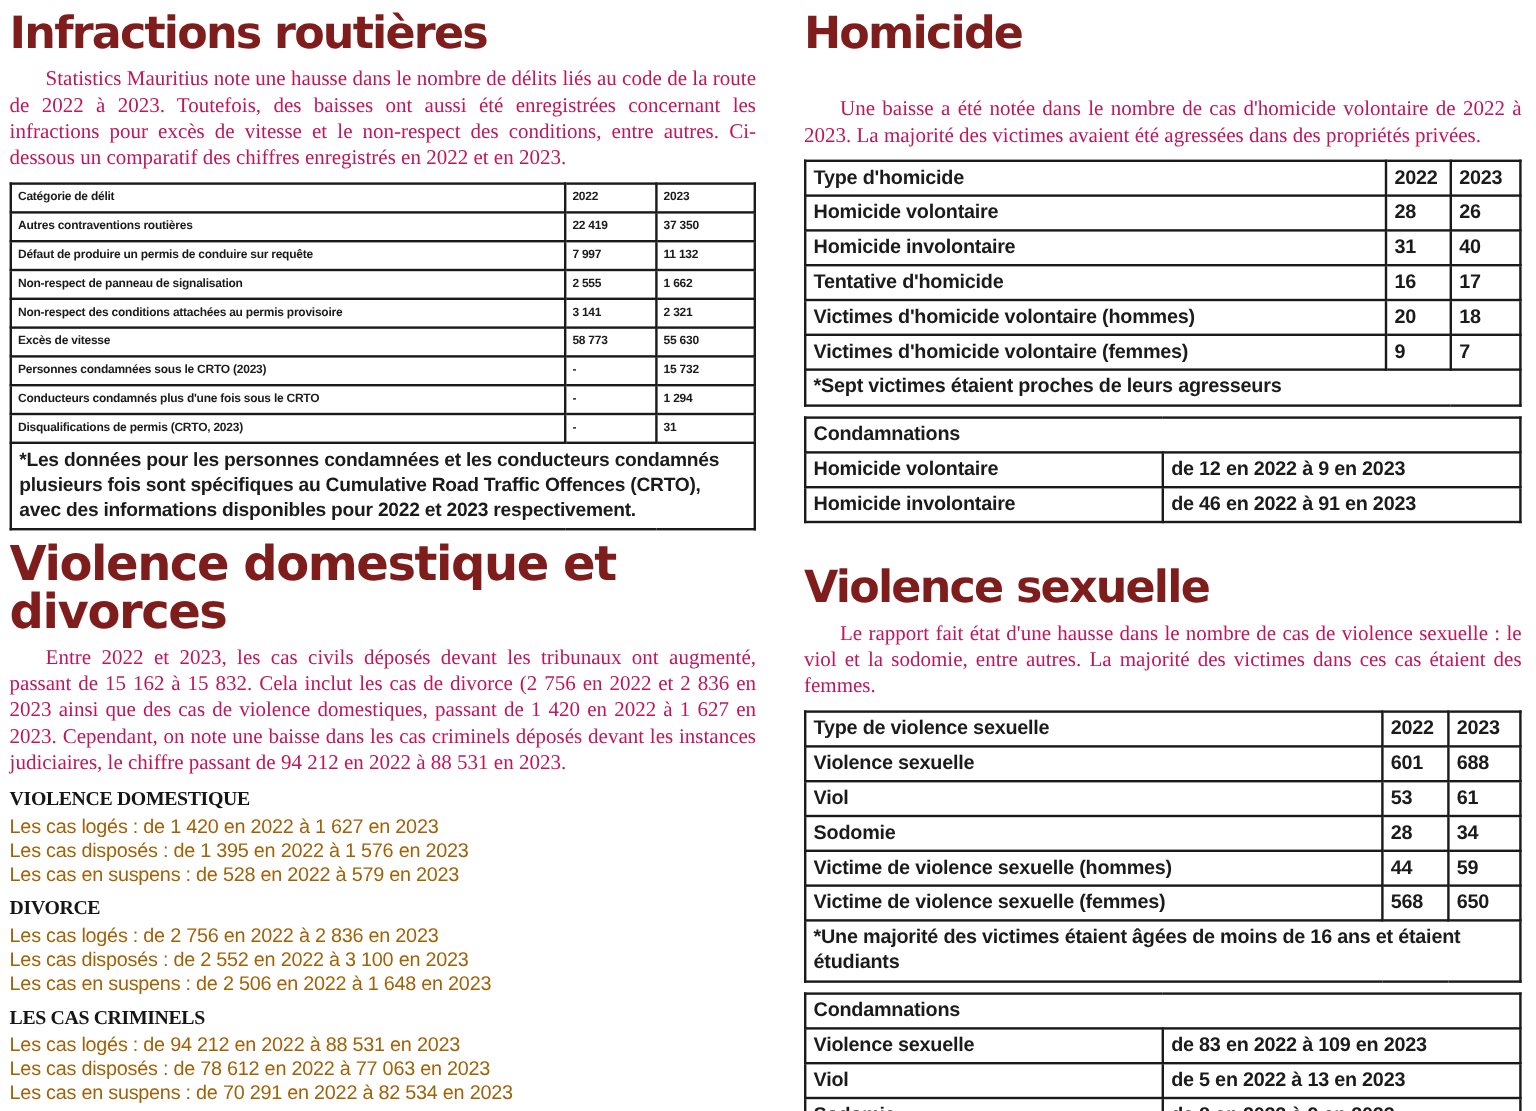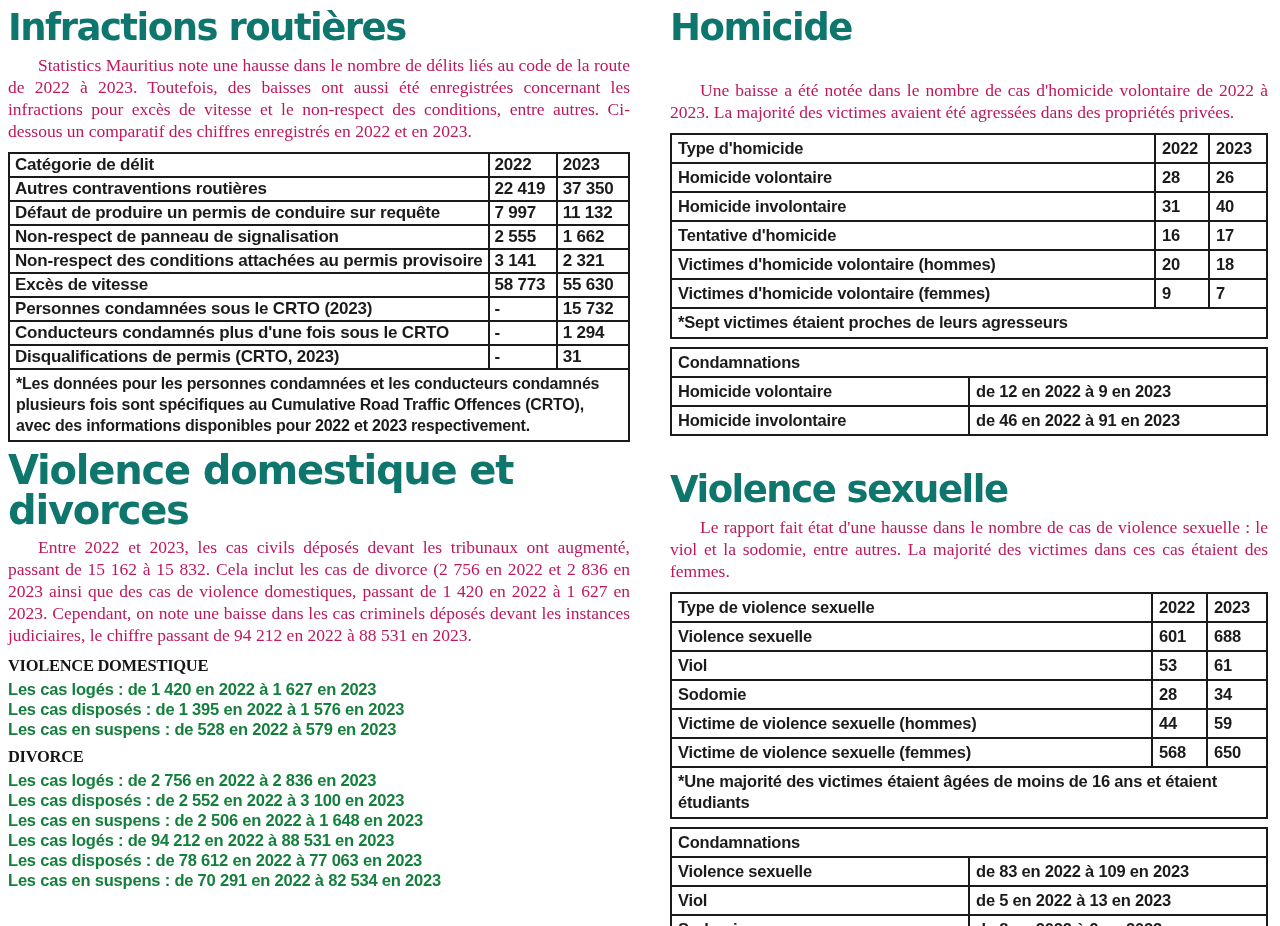--- a/index.html
+++ b/index.html
@@ -21,21 +21,21 @@
   }
   .col-left  { width: 622px; flex: none; }
   .col-right { width: 598px; flex: none; }
 
   .headline {
     font-family: "DejaVu Sans", sans-serif;
     font-weight: 800;
     font-size: 37px;
     line-height: 40px;
     letter-spacing: -1.5px;
-    color: #0f766e;
+    color: #7f1d1d;
     margin: 4px 0 2px 0;
   }
   .headline.long { font-size: 40px; letter-spacing: -1.2px; }
 
   .lede {
     font-family: "Liberation Serif", serif;
     font-size: 17.5px;
     line-height: 22px;
     text-align: justify;
     text-indent: 30px;
@@ -52,21 +52,21 @@
   table.grid th, table.grid td {
     border: 2px solid #1a1a1a;
     font-weight: 700;
     text-align: left;
     vertical-align: middle;
     letter-spacing: -0.2px;
     color: #1b1b1b;
   }
   
   table.grid.tight th, table.grid.tight td {
-    font-size: 17px;
+    font-size: 10px;
     line-height: 19px;
     padding: 1px 5px 2px 5px;
   }
   
   table.grid.roomy th, table.grid.roomy td {
     font-size: 16.5px;
     line-height: 22px;
     padding: 2px 6px 3px 6px;
   }
   table.grid td.lbl, table.grid th.lbl { white-space: nowrap; overflow: hidden; }
@@ -80,25 +80,25 @@
 
   .group-heading {
     font-family: Liberation Serif, serif;
     font-weight: 800;
     font-size: 16.5px;
     letter-spacing: -0.3px;
     color: #161616;
     margin: 8px 0 3px 0;
   }
   .group-line {
-    font-weight: 700;
+    font-weight: 400;
     font-size: 16.5px;
     line-height: 20px;
     letter-spacing: -0.2px;
-    color: #15803d;
+    color: #a16207;
   }
   .section-vs { margin-top: 34px; }
   .condamn { margin-top: 12px; }
 </style>
 </head>
 <body>
 
 <div class="page">
 
   <div class="col-left">
@@ -175,20 +175,21 @@
 
     <div>
         <div class="group-heading">VIOLENCE DOMESTIQUE</div>
         <div class="group-line">Les cas logés : de 1 420 en 2022 à 1 627 en 2023</div>
         <div class="group-line">Les cas disposés : de 1 395 en 2022 à 1 576 en 2023</div>
         <div class="group-line">Les cas en suspens : de 528 en 2022 à 579 en 2023</div>
         <div class="group-heading">DIVORCE</div>
         <div class="group-line">Les cas logés : de 2 756 en 2022 à 2 836 en 2023</div>
         <div class="group-line">Les cas disposés : de 2 552 en 2022 à 3 100 en 2023</div>
         <div class="group-line">Les cas en suspens :  de 2 506 en 2022 à 1 648 en 2023</div>
+        <div class="group-heading">LES CAS CRIMINELS</div>
         <div class="group-line">Les cas logés : de 94 212 en 2022 à 88 531 en 2023</div>
         <div class="group-line">Les cas disposés : de 78 612 en 2022 à 77 063 en 2023</div>
         <div class="group-line">Les cas en suspens : de 70 291 en 2022 à 82 534 en 2023</div>
       </div>
 
   </div>
 
   <div class="col-right">
 
     <h1 class="headline">Homicide</h1>

